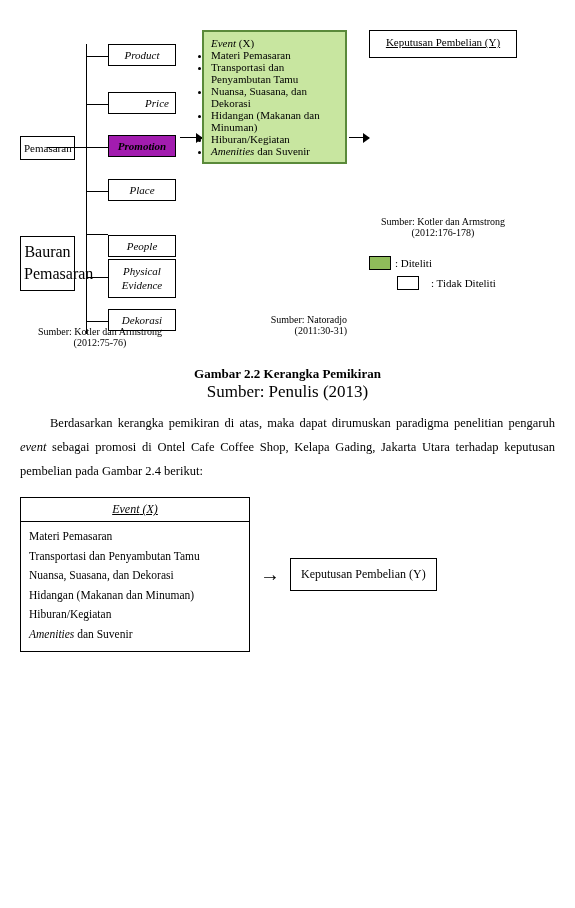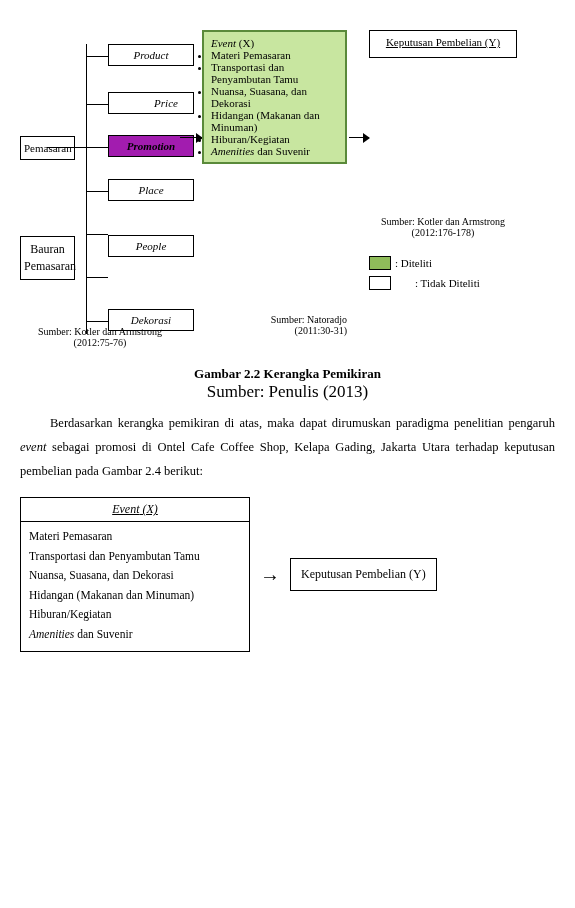--- a/index.html
+++ b/index.html
@@ -107,37 +107,37 @@
       font-size: 11px;
     }
 
     .pos-bauran {
       position: absolute;
       left: 0; top: 220px;
       border: 1px solid #000;
       width: 55px;
       padding: 4px 3px;
       text-align: center;
-      font-size: 12px;
+      font-size: 16px;
     }
 
     
     .hline-to-boxes {
       position: absolute;
       left: 27px;
       height: 1px;
       background: #000;
     }
 
     
     .pos-mix-box {
       position: absolute;
       left: 88px;
       border: 1px solid #000;
-      width: 86px;
+      width: 68px;
       text-align: center;
       padding: 4px 2px;
       font-size: 11px;
       font-style: italic;
       background: #fff;
     }
     .pos-mix-box.green-bg {
       background: #a21caf;
       font-weight: bold;
     }
@@ -279,20 +279,21 @@
   <div class="hline-box" style="top:131px;"></div>
   <div class="pos-mix-box green-bg" style="top:119px;"><em>Promotion</em></div>
 
   <div class="hline-box" style="top:175px;"></div>
   <div class="pos-mix-box" style="top:163px;"><em>Place</em></div>
 
   <div class="hline-box" style="top:218px;"></div>
   <div class="pos-mix-box" style="top:219px;"><em>People</em></div>
 
   <div class="hline-box" style="top:261px;"></div>
+  <div class="pos-mix-box" style="top:243px; padding: 4px 2px; line-height:1.3;"><em>Physical<br>Evidence</em></div>
 
   <div class="hline-box" style="top:305px;"></div>
   <div class="pos-mix-box" style="top:293px;"><em>Dekorasi</em></div>
 
   <div class="arrow-promo"></div>
 
   <div class="pos-event">
     <div class="event-title"><em>Event</em> (X)</div>
     <ul>
       <li>Materi Pemasaran</li>
@@ -316,21 +317,21 @@
 
   <div class="src-kotler-right">
     Sumber: Kotler dan Armstrong<br>(2012:176-178)
   </div>
 
   <div class="pos-legend">
     <div class="legend-item" style="display:flex; align-items:center; gap:4px; font-size:11px; margin-bottom:6px;">
       <div class="legend-box green"></div>
       <span>: Diteliti</span>
     </div>
-    <div class="legend-item" style="display:flex; align-items:center; gap:24px; font-size:11px;">
+    <div class="legend-item" style="display:flex; align-items:center; gap:12px; font-size:11px;margin-left:28px;">
       <div class="legend-box white"></div>
       <span>: Tidak Diteliti</span>
     </div>
   </div>
 
   <div class="src-kotler-bottom">
     Sumber: Kotler dan Armstrong<br>(2012:75-76)
   </div>
 
 </div>

